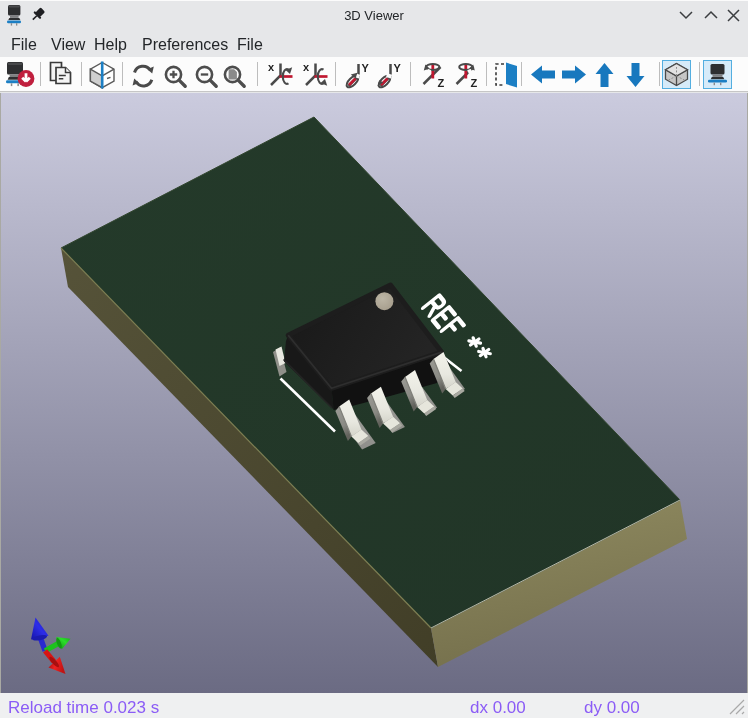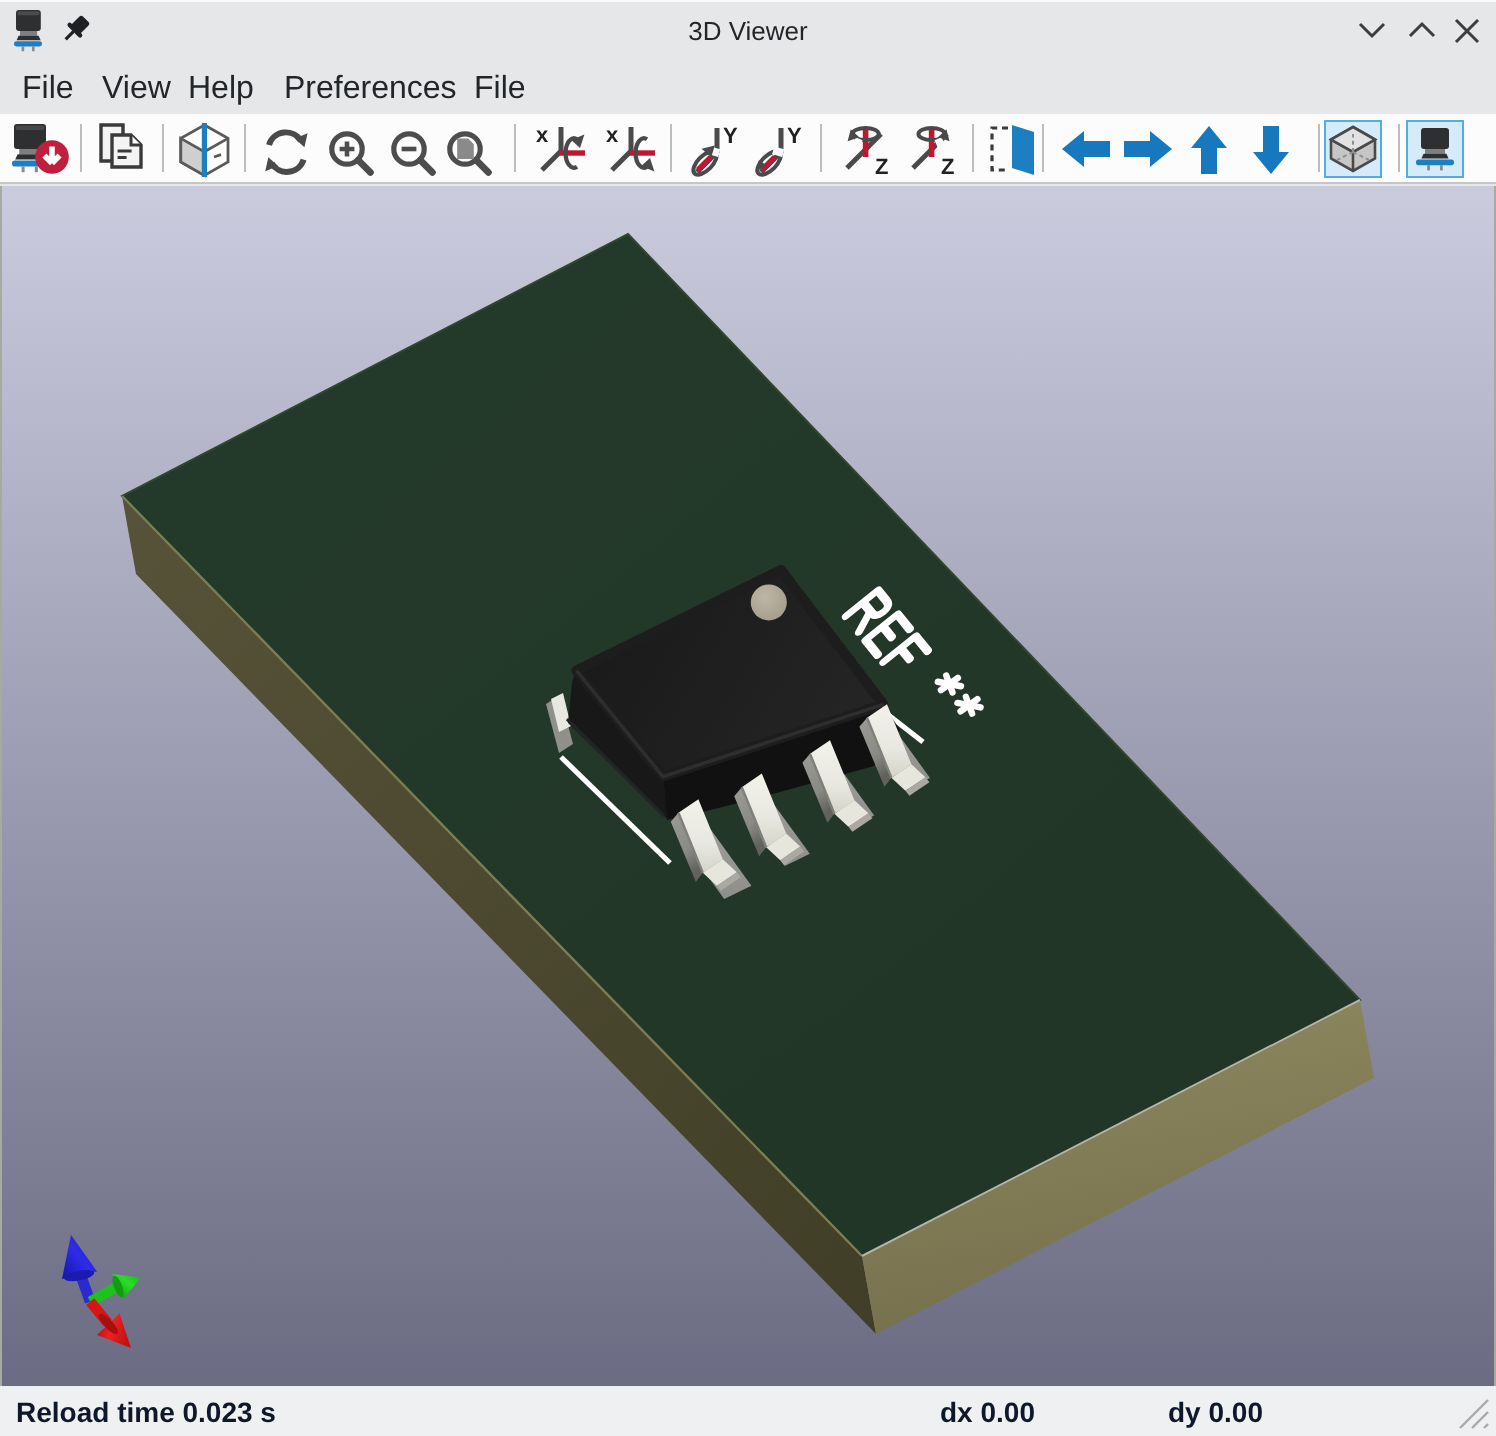--- a/index.html
+++ b/index.html
@@ -17,21 +17,21 @@
     background:#fcfcfc; border-bottom:1px solid #c6c6c6; }
   .sep { position:absolute; top:5px; width:1px; height:24px; background:#bdbdbd; }
   .tbi { position:absolute; top:4px; }
   .tog { position:absolute; top:3px; width:29px; height:29px;
     background:#d6ebf9; border:1px solid #53aee0; }
   #viewport { position:absolute; left:0; top:93px; width:748px; height:600px;
     background:linear-gradient(rgb(203,203,222), rgb(107,107,131));
     border-left:1px solid #a9a9a3; border-right:1px solid #a9a9a3; }
   #statusbar { position:absolute; left:0; top:693px; width:748px; height:25px;
     background:#eff0f1; }
-  .st { position:absolute; top:5px; font-size:14px; color:#0f172a;font-weight:bold; }
+  .st { position:absolute; top:5px; font-size:17px; color:#8b5cf6; }
 </style>
 </head>
 <body>
 <div id="win">
 
   <div id="titlebar">
     <svg width="48" height="28" style="position:absolute;left:0;top:1px">
 
       <rect x="8" y="3" width="12.4" height="10.5" rx="1.5" fill="#2e2f31"></rect>
       <rect x="8.6" y="3.6" width="11.2" height="2" rx="1" fill="#4a4b4d"></rect>

